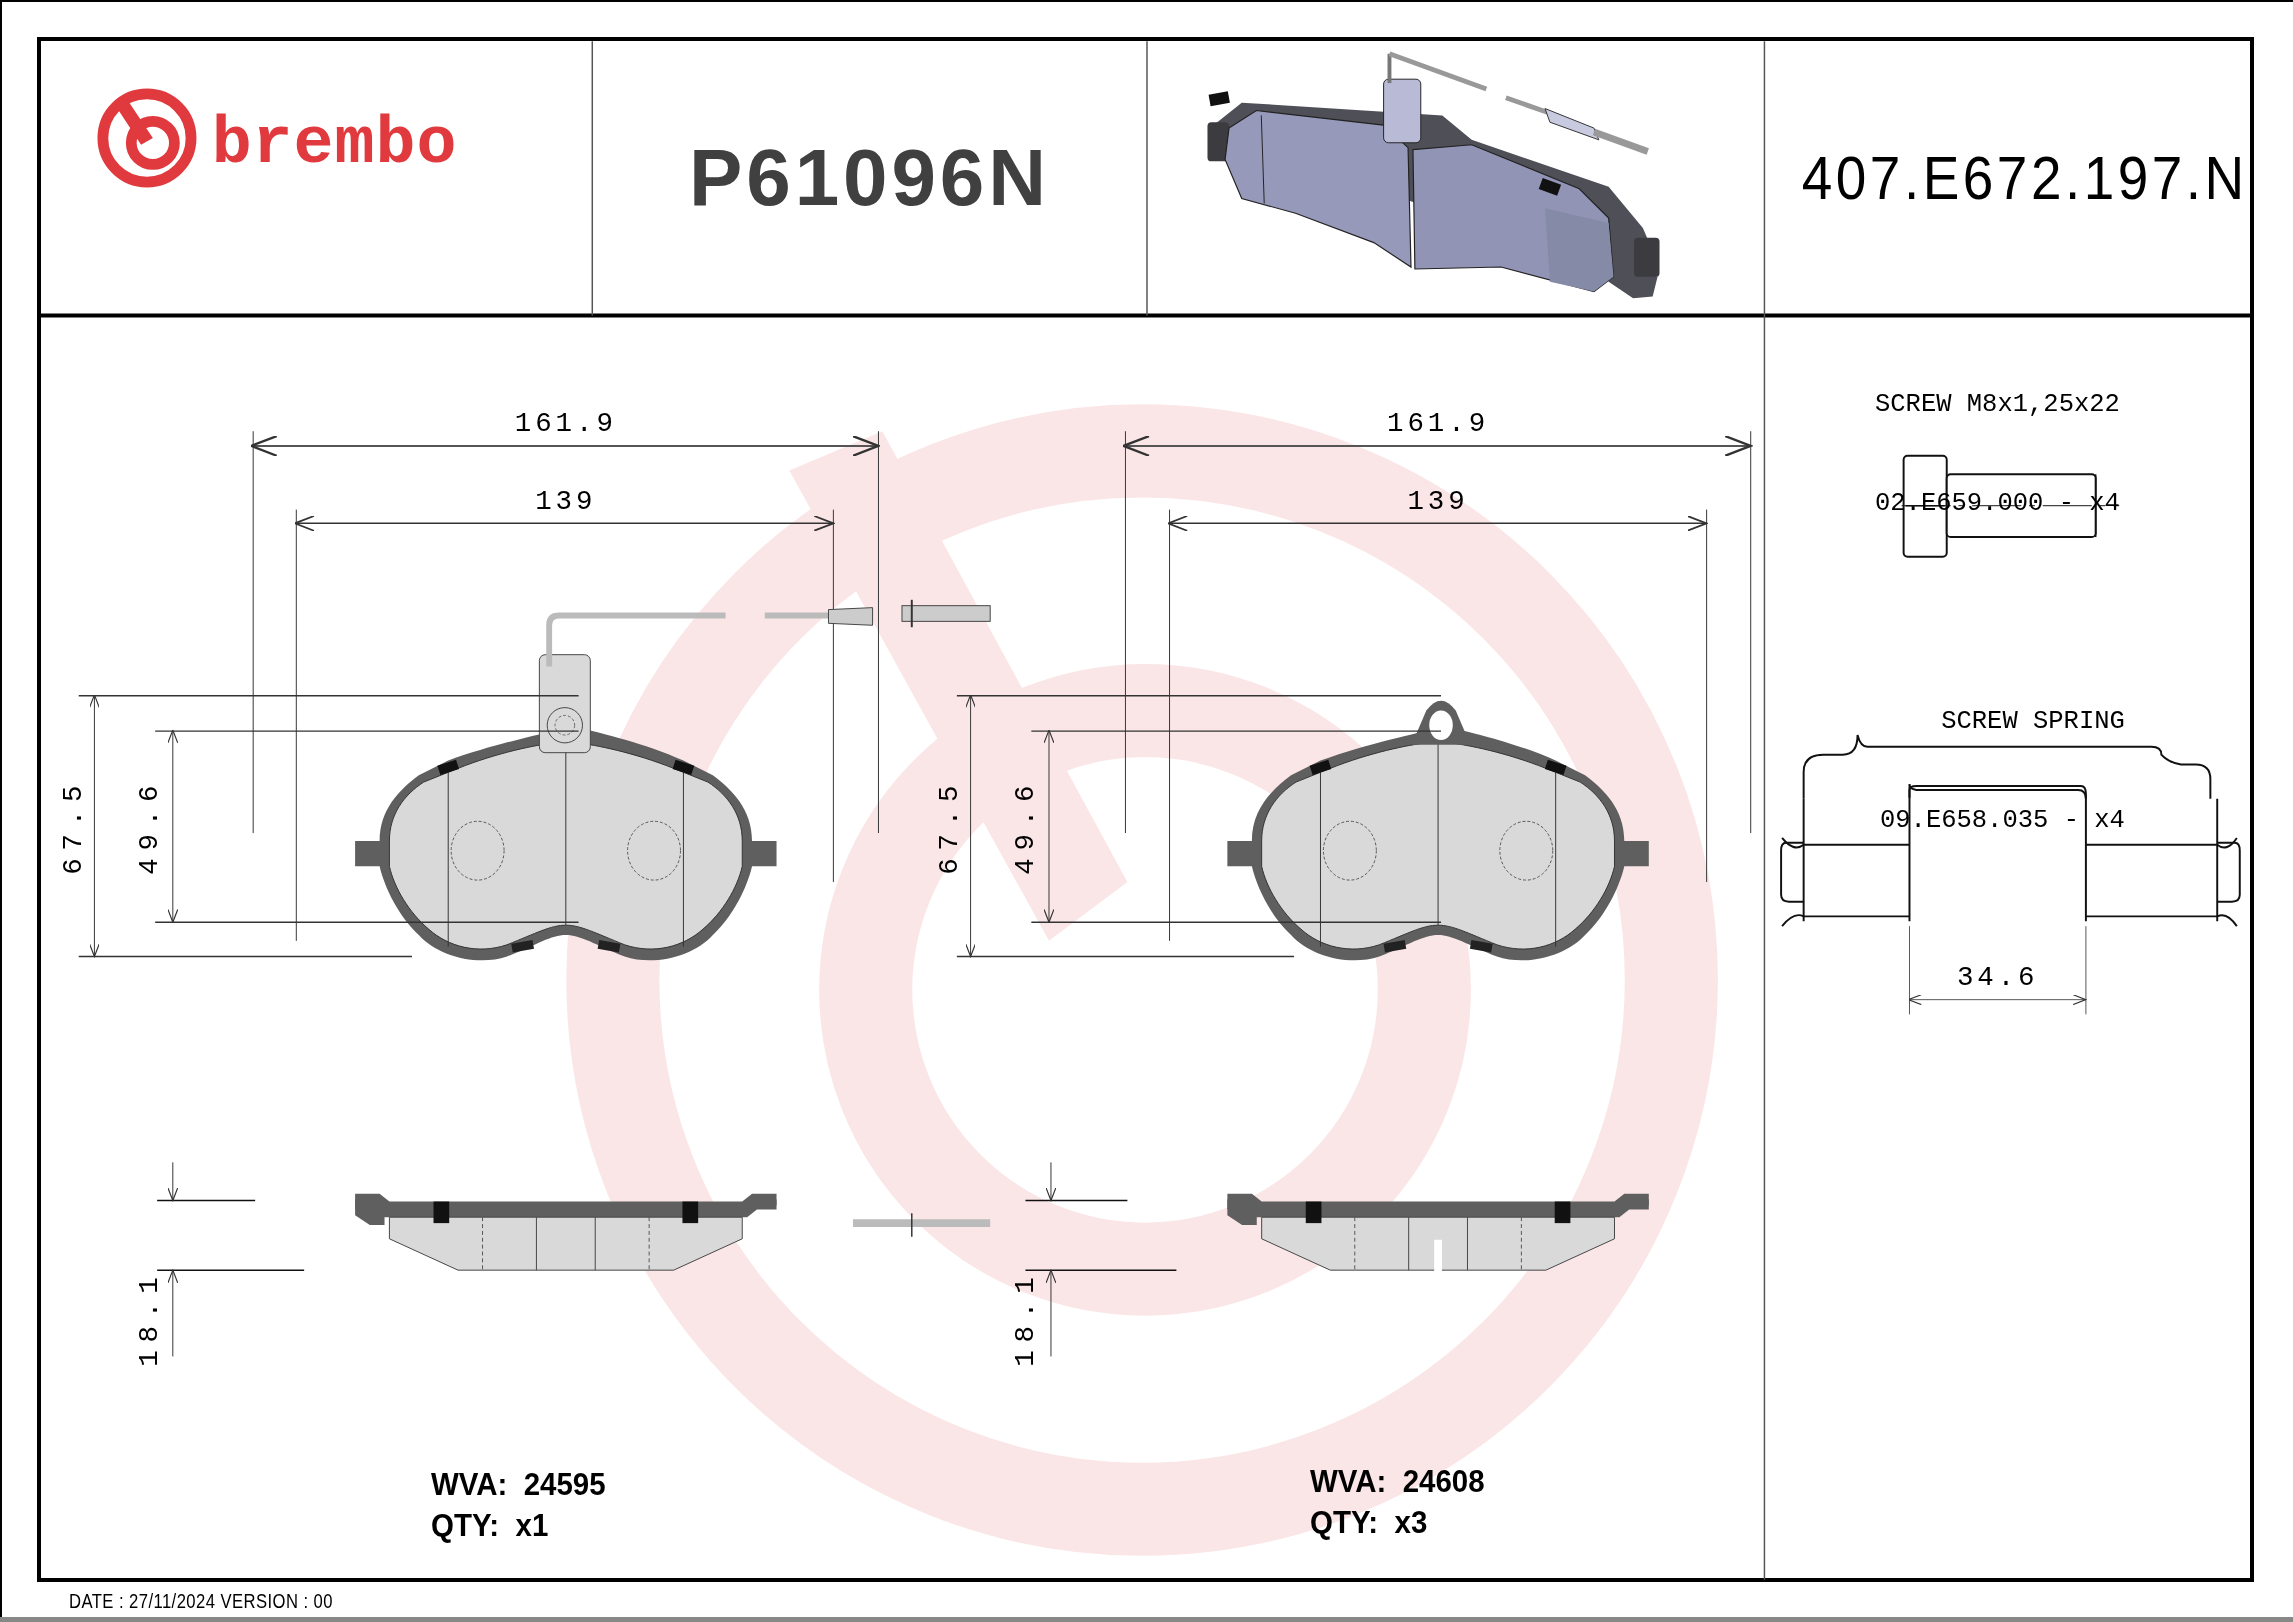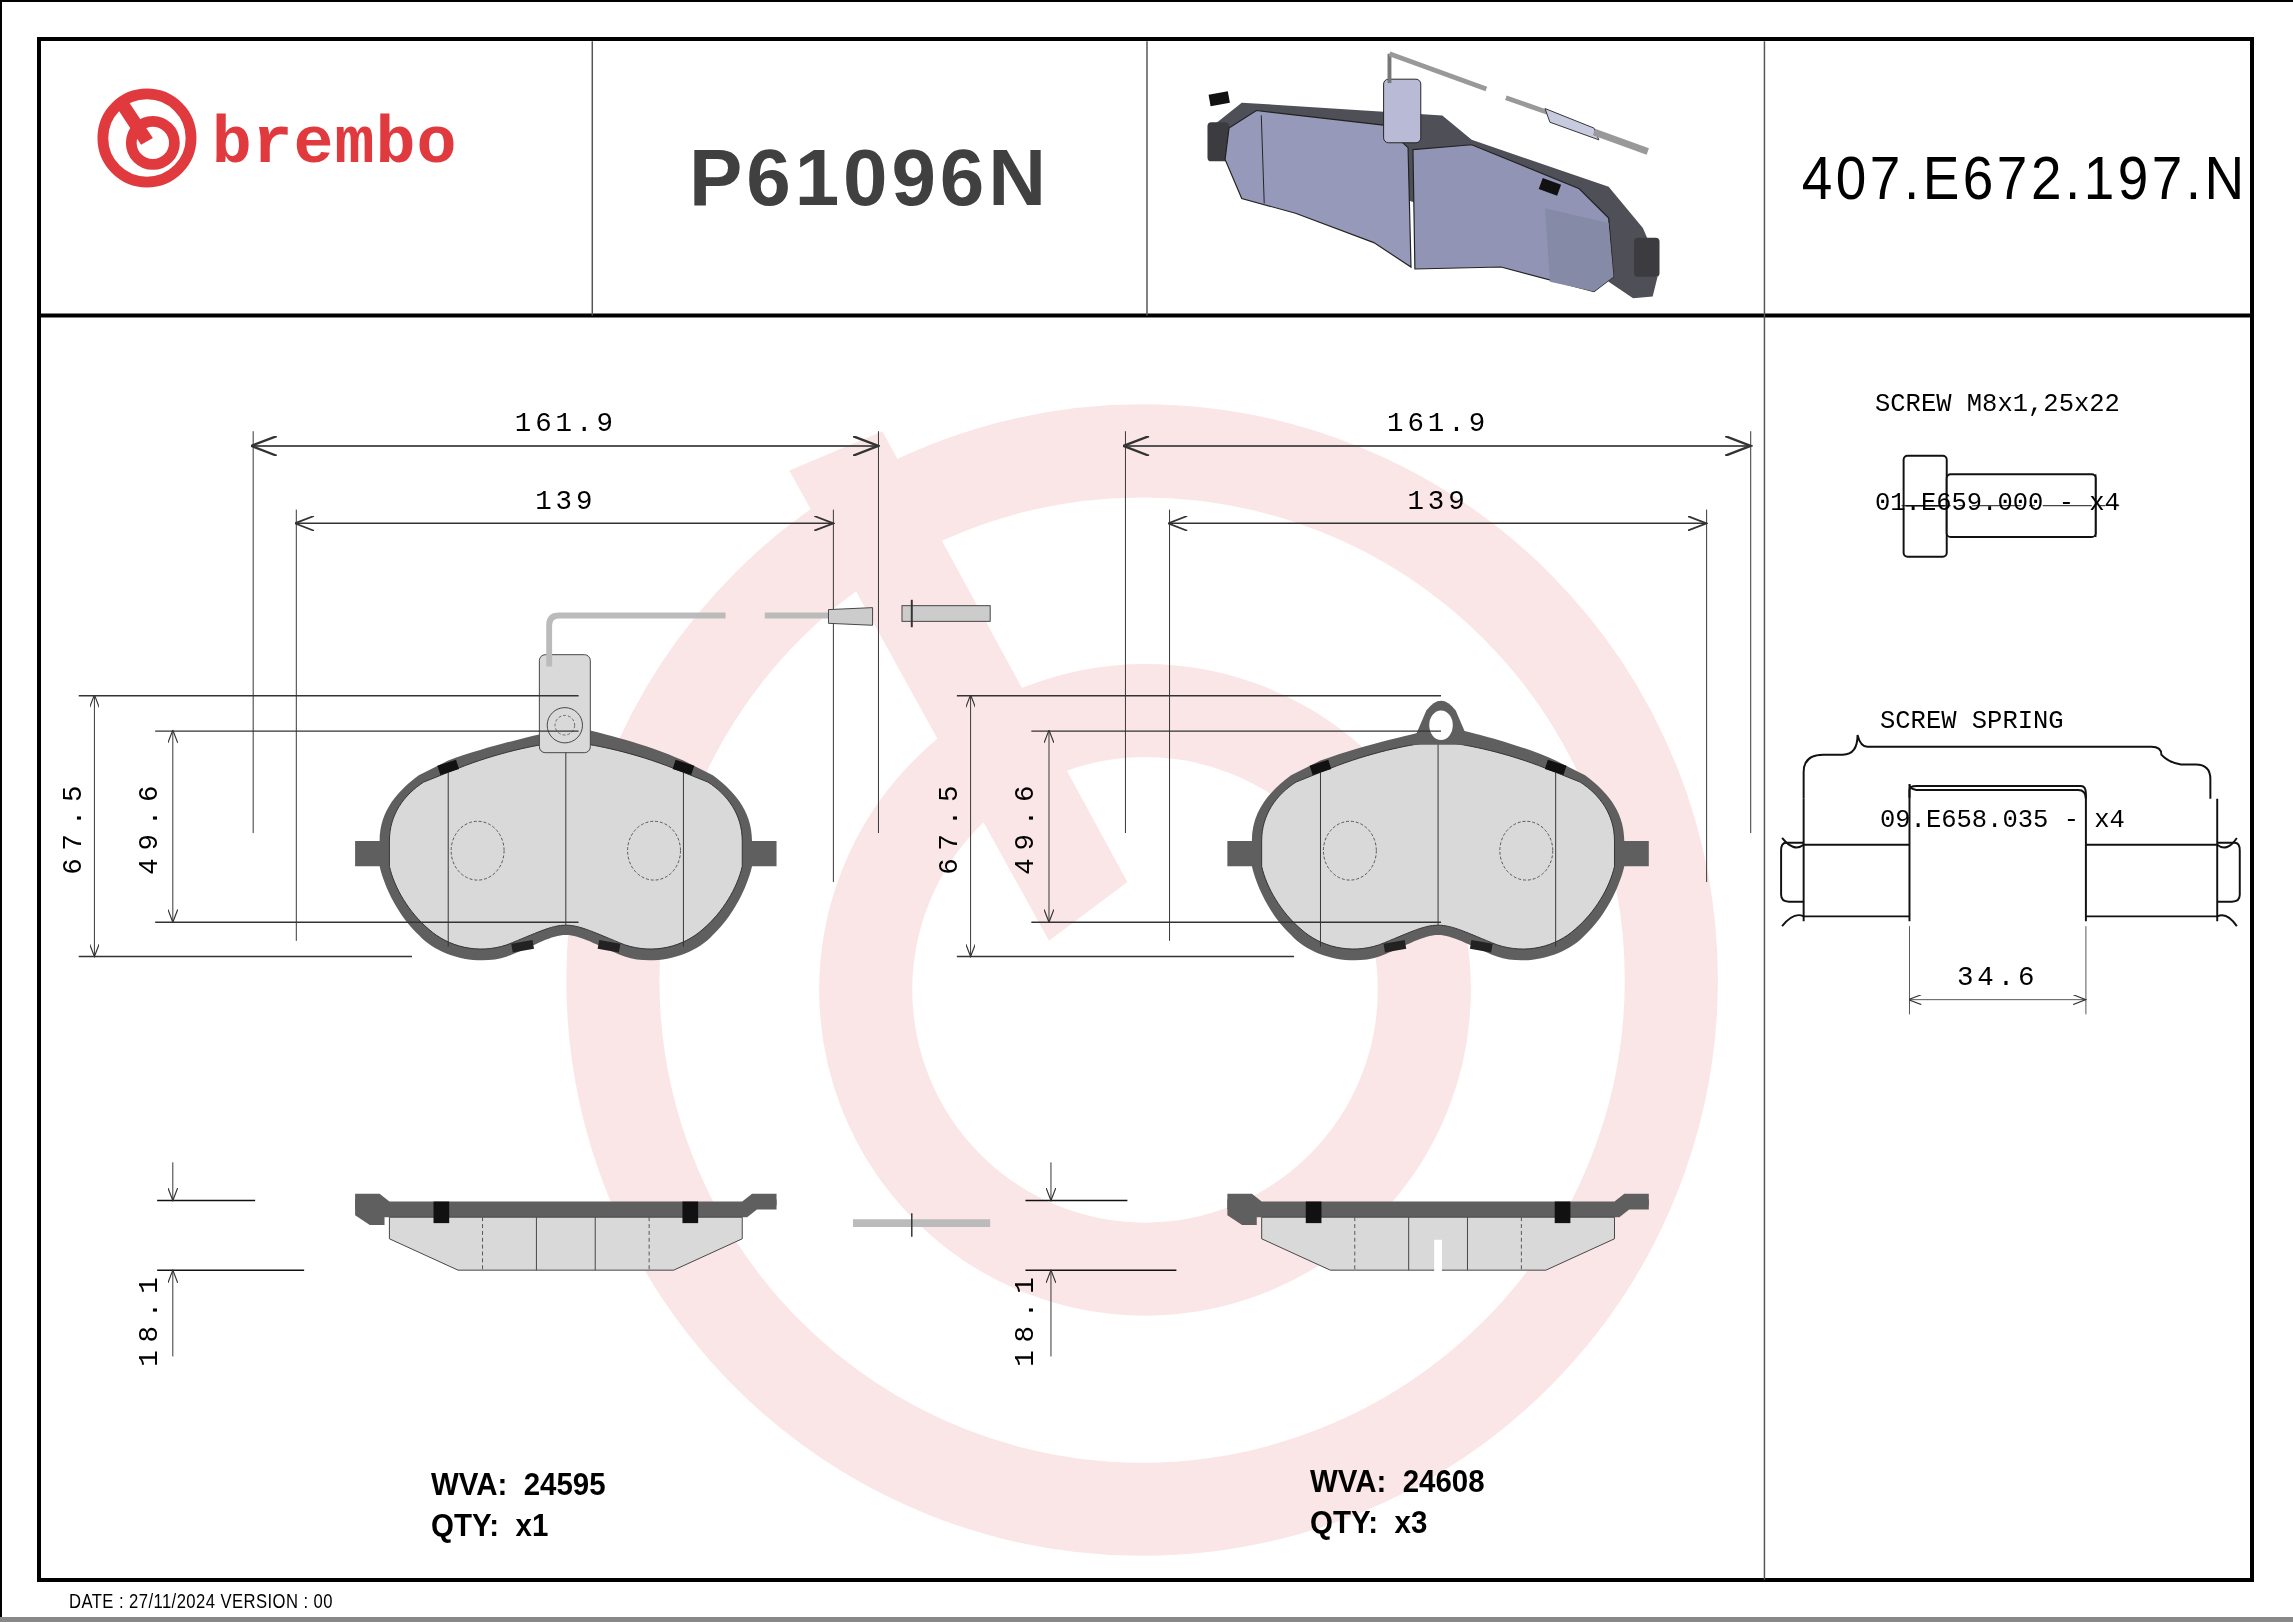--- a/index.html
+++ b/index.html
@@ -3,21 +3,21 @@
 <meta charset="utf-8">
 <style>
   html, body { margin: 0; padding: 0; background: #ffffff; }
   body { width: 2294px; height: 1622px; position: relative; overflow: hidden; font-family: "Liberation Sans", sans-serif; }
   .page-edge { position: absolute; left: 0; top: 0; width: 2292px; height: 1617px; border-left: 2px solid #000; border-top: 2px solid #000; }
   .page-bottom { position: absolute; left: 0; top: 1617px; width: 2294px; height: 4.9px; background: #888; }
   .frame { position: absolute; left: 37px; top: 37px; width: 2217px; height: 1545px; border: 4.9px solid #000; box-sizing: border-box; }
   .cell { position: absolute; display: flex; align-items: center; justify-content: center; box-sizing: border-box; }
   .part-no { font-family: "Liberation Sans", sans-serif; font-weight: bold; font-size: 80px; letter-spacing: 3.9px; color: #404040; }
   .ref-no { font-family: "Liberation Sans", sans-serif; font-size: 61px; letter-spacing: 3.9px; color: #000; transform: scaleX(0.9); }
-  .mono { font-family: "Liberation Mono", monospace; color: #000; }
+  .mono { font-family: "Liberation Mono", monospace; color: #000; text-align: right; }
   .acc-text { position: absolute; font-size: 25.5px; line-height: 33px; white-space: pre; }
   .wva { position: absolute; font-family: "Liberation Sans", sans-serif; font-weight: bold; font-size: 31px; line-height: 41px; transform: scaleX(0.95); transform-origin: left; }
   .wva span { display: inline-block; }
   .footer { position: absolute; left: 69px; top: 1590px; font-family: "Liberation Sans", sans-serif; font-size: 19.6px; letter-spacing: 0.5px; transform: scaleX(0.85); transform-origin: left; }
   svg text { font-family: "Liberation Mono", monospace; }
 </style>
 </head>
 <body>
 
 <div class="page-edge"></div>
@@ -220,21 +220,21 @@
     <path d="M2282,945 Q2272,930 2262,935"></path>
   </g>
   <line x1="1948" y1="945" x2="1948" y2="1035" stroke="#555" stroke-width="1"></line>
   <line x1="2128" y1="945" x2="2128" y2="1035" stroke="#555" stroke-width="1"></line>
   <line x1="1948" y1="1020" x2="2128" y2="1020" stroke="#555" stroke-width="1" marker-start="url(#arrs)" marker-end="url(#arr)"></line>
   <text x="2038" y="1005" font-size="28" text-anchor="middle" letter-spacing="4">34.6</text>
 </svg>
 
 <div class="acc-text mono" style="left:1875px;top:322px;">
   <div>SCREW M8x1,25x22</div>
-  <div>01.E659.000 - x4</div>
+  <div>02.E659.000 - x4</div>
 </div>
 <div class="acc-text mono" style="left:1880px;top:639px;">
   <div>SCREW SPRING</div>
   <div>09.E658.035 - x4</div>
 </div>
 
 <div class="wva" style="left:431px;top:1464px;">
   <div><span>WVA:</span>&nbsp;&nbsp;<span>24595</span></div>
   <div><span>QTY:</span>&nbsp;&nbsp;<span>x1</span></div>
 </div>

